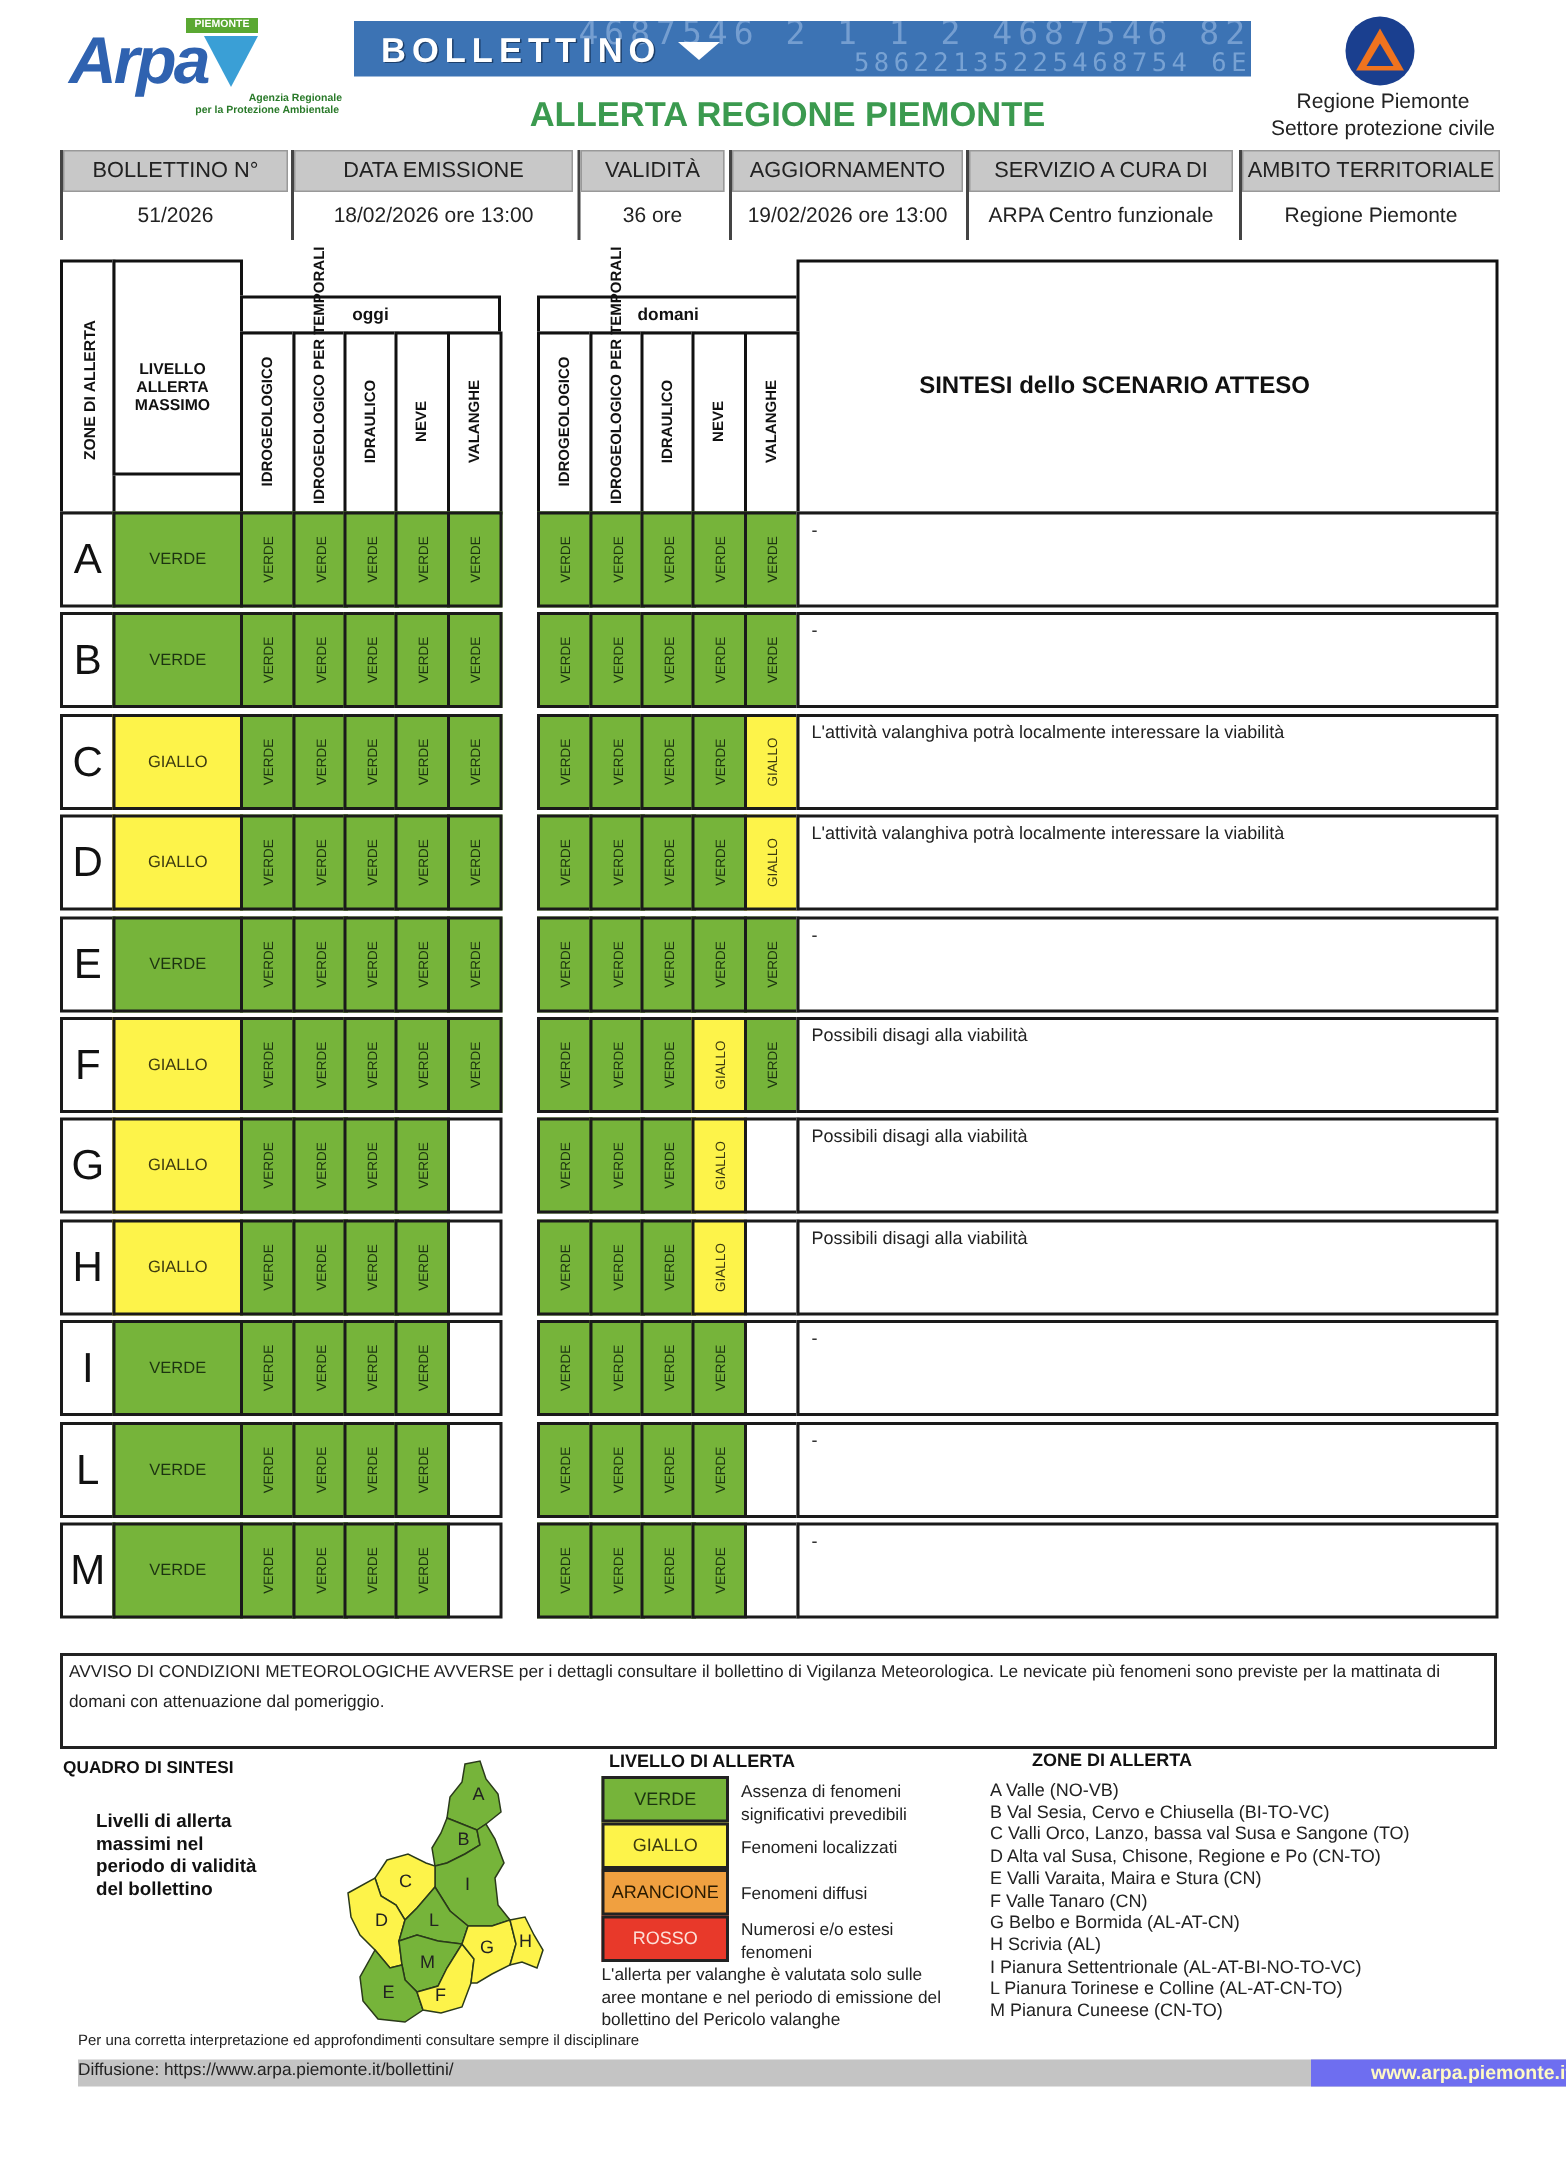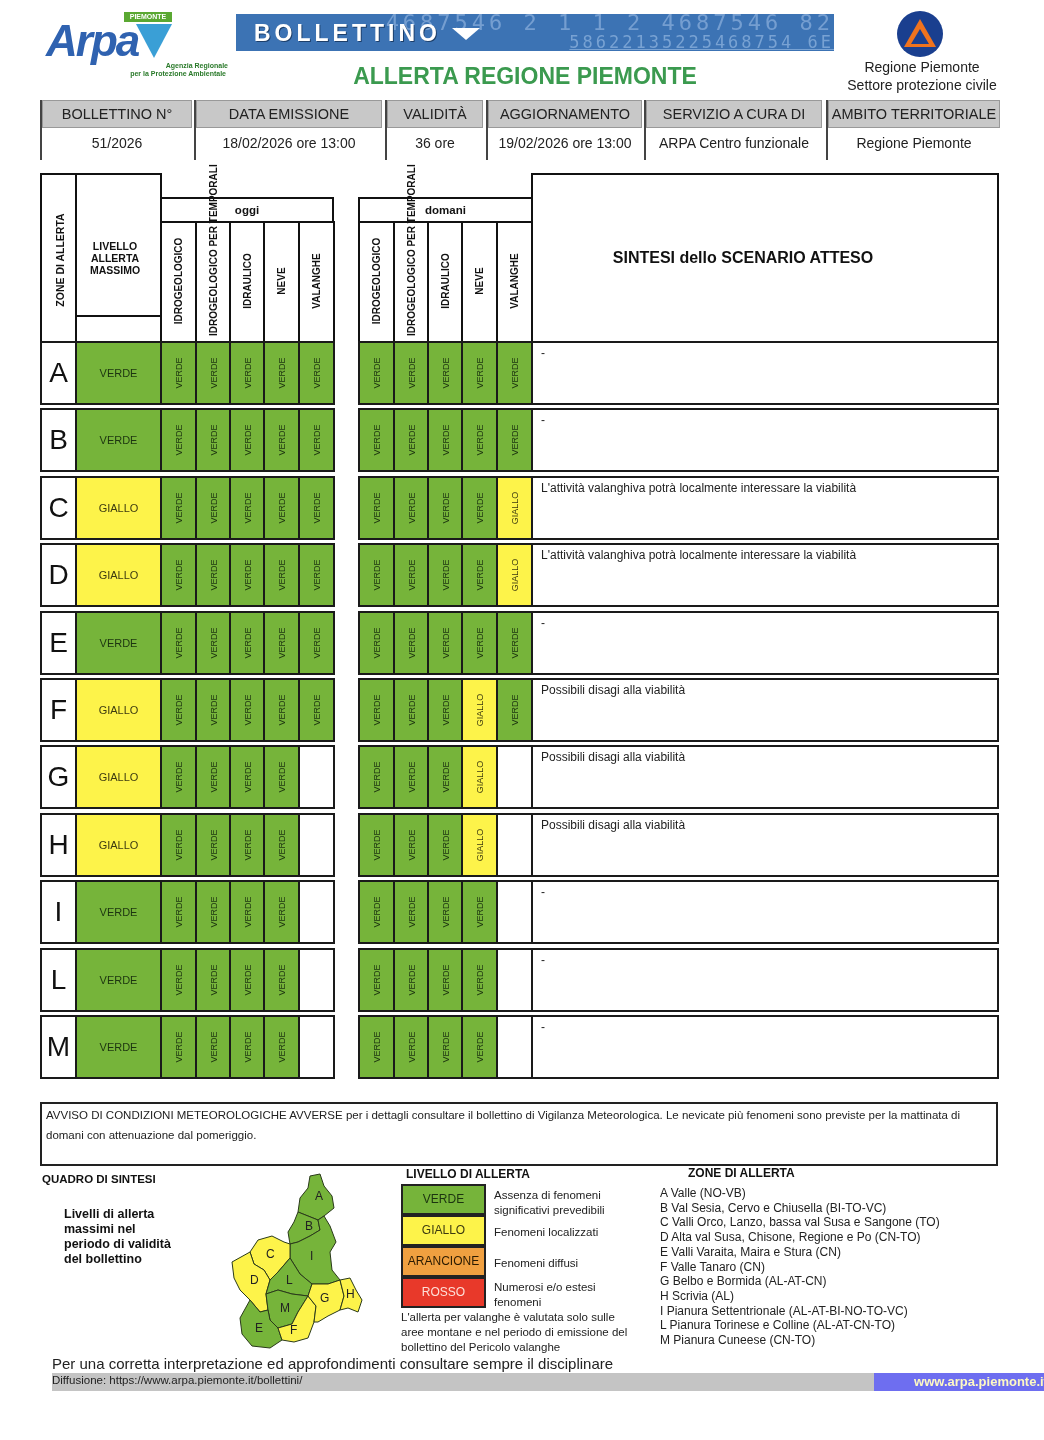--- a/index.html
+++ b/index.html
@@ -9,21 +9,21 @@
   
   .logo-arpa { left:46px; top:12px; width:135px; height:62px; }
   .logo-arpa .word { position:absolute; left:0; top:4px; font-size:44px; font-weight:bold; color:#2f62b0; letter-spacing:-2px; font-style:italic; }
   .logo-arpa .badge { position:absolute; left:78px; top:0; width:48px; height:10px; background:#5aa832; color:#fff; font-size:7px; font-weight:bold; text-align:center; line-height:10px; }
   .logo-arpa .tri { position:absolute; left:90px; top:12px; width:0; height:0; border-left:18px solid transparent; border-right:18px solid transparent; border-top:34px solid #3a9fd6; }
   .logo-arpa .sub1 { position:absolute; left:72px; top:50px; font-size:7px; font-weight:bold; color:#2a7a2a; width:110px; text-align:right; }
   .logo-arpa .sub2 { position:absolute; left:30px; top:58px; font-size:7px; font-weight:bold; color:#2a7a2a; width:150px; text-align:right; }
 
   .banner { left:236px; top:14px; width:598px; height:37px; background:#3c73b4; overflow:hidden; }
   .banner .nums { position:absolute; left:0; top:-4px; width:100%; color:#7fa6d6; font-family:"DejaVu Sans Mono", monospace; font-size:22px; letter-spacing:4px; white-space:nowrap; text-align:right; opacity:.85; }
-  .banner .nums2 { position:absolute; left:0; top:18px; width:100%; color:#87aedb; font-family:"DejaVu Sans Mono", monospace; font-size:17px; letter-spacing:3px; white-space:nowrap; text-align:right; opacity:.8;text-decoration:underline; }
+  .banner .nums2 { position:absolute; left:0; top:18px; width:100%; color:#87aedb; font-family:"DejaVu Sans Mono", monospace; font-size:17px; letter-spacing:3px; white-space:nowrap; text-align:right; opacity:.8; }
   .banner .title { position:absolute; left:18px; top:6px; font-size:23px; font-weight:bold; color:#fff; letter-spacing:4px; text-shadow:1px 1px 0 #1d3f6a; }
   .banner .arrow { position:absolute; left:216px; top:14px; width:0; height:0; border-left:14px solid transparent; border-right:14px solid transparent; border-top:12px solid #fff; }
 
   .main-title { left:300px; top:63px; width:450px; text-align:center; font-size:23px; font-weight:bold; color:#3b9a4f; }
   .pc-logo { left:897px; top:11px; width:46px; height:46px; border-radius:50%; background:#1a3f8f; }
   .pc-logo .tri { position:absolute; left:7px; top:8px; width:0; height:0; border-left:16px solid transparent; border-right:16px solid transparent; border-bottom:28px solid #f0731e; }
   .pc-logo .tri2 { position:absolute; left:14px; top:18px; width:0; height:0; border-left:9px solid transparent; border-right:9px solid transparent; border-bottom:15px solid #1a3f8f; }
   .region-text { left:830px; top:58px; width:184px; text-align:center; font-size:14px; line-height:18px; color:#222; }
 
   
@@ -56,21 +56,21 @@
 
   .legend-title { left:406px; top:1167px; font-size:12px; font-weight:bold; }
   .legend-box { position:absolute; left:401px; width:85px; height:31px; border:2px solid #222; box-sizing:border-box; font-size:12px; text-align:center; line-height:27px; }
   .legend-desc { position:absolute; left:494px; font-size:11.5px; line-height:15px; color:#222; }
   .legend-note { left:401px; top:1310px; width:240px; font-size:11.5px; line-height:15px; color:#222; }
 
   .zones-title { left:688px; top:1166px; font-size:12px; font-weight:bold; }
   .zones-list { left:660px; top:1186px; font-size:12px; line-height:14.7px; color:#222; }
   .zones-list div { white-space:nowrap; }
 
-  .footer-note { left:52px; top:1355px; font-size:15px; color:#222;text-align:right; }
+  .footer-note { left:52px; top:1355px; font-size:10px; color:#222;text-align:right; }
   .footer-bar { left:52px; top:1373px; width:1036px; height:18px; background:#c4c4c4; }
   .footer-bar .diff { position:absolute; left:0; top:1px; font-size:11.5px; color:#222; }
   .footer-bar .site { position:absolute; right:0; top:0; width:214px; height:18px; background:#6e6ef0; color:#fef9c3; font-weight:bold; font-size:13px; text-align:center; line-height:18px; }
 </style>
 </head>
 <body>
 
 <div class="abs logo-arpa">
   <span class="word">Arpa</span>
   <span class="badge">PIEMONTE</span>

